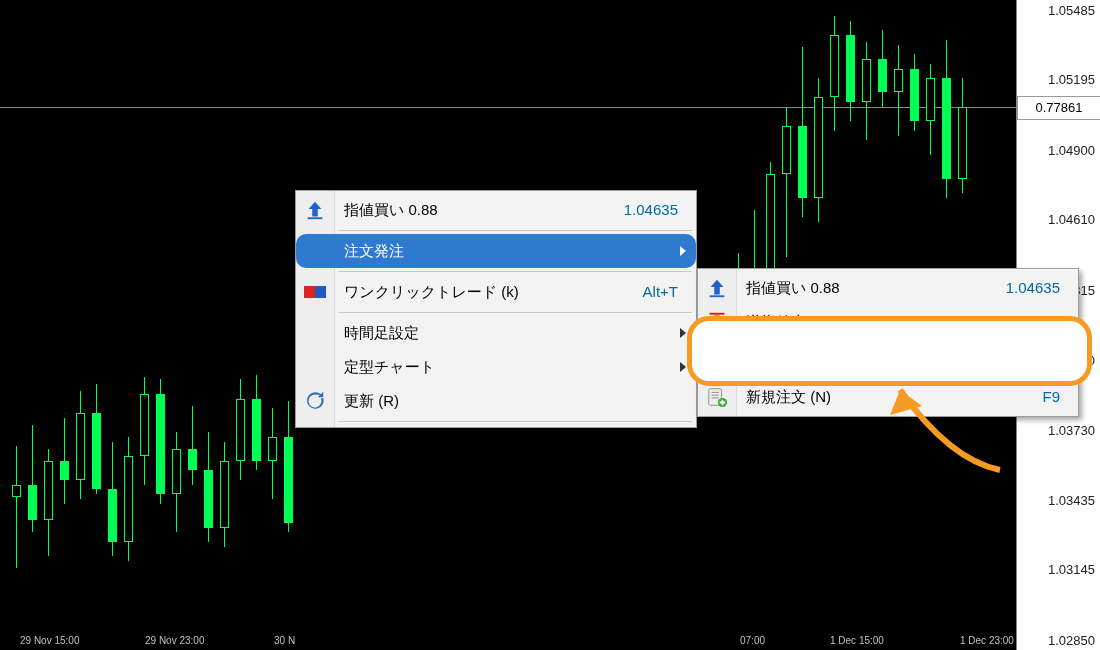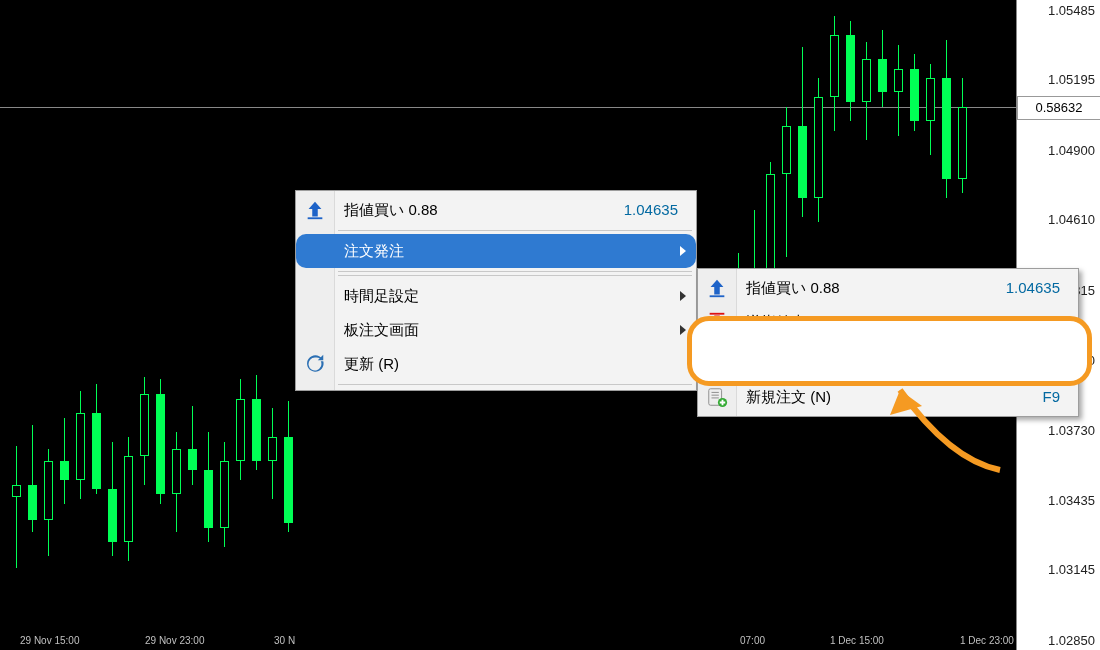--- a/index.html
+++ b/index.html
@@ -211,37 +211,43 @@
     <div class="y-tick" style="top: 79.3359px;">1.05195</div>
     <div class="y-tick" style="top: 149.867px;">1.04900</div>
     <div class="y-tick" style="top: 219.203px;">1.04610</div>
     <div class="y-tick" style="top: 289.734px;">1.04315</div>
     <div class="y-tick" style="top: 360.266px;">1.04020</div>
     <div class="y-tick" style="top: 429.602px;">1.03730</div>
     <div class="y-tick" style="top: 500.133px;">1.03435</div>
     <div class="y-tick" style="top: 569.469px;">1.03145</div>
     <div class="y-tick" style="top: 640px;">1.02850</div>
   </div>
-<div id="price-flag">0.58632</div>
+<div id="price-flag">0.77861</div>
 
 <div id="menu-main" class="menu">
   <div class="menu-iconcol"></div>
   <ul id="menu-main-ul">
       <li><span class="icon">
           <svg viewBox="0 0 24 24">
             <path fill="#1e63c8" d="M12 3l7 8h-4v8h-6v-8H5z"></path>
             <rect x="4" y="20" width="16" height="2" fill="#1e63c8"></rect>
           </svg>
         </span><span>指値買い 0.88</span><span class="shortcut">1.04635</span></li>
       <li class="sep"></li>
       <li class="hover"><span>注文発注</span><span class="arrow"></span></li>
       <li class="sep"></li>
+      <li><span class="icon">
+          <div class="icon-oneclick">
+            <span></span>
+            <span></span>
+          </div>
+        </span><span>ワンクリックトレード (k)</span><span class="shortcut">Alt+T</span></li>
       <li class="sep"></li>
       <li><span>時間足設定</span><span class="arrow"></span></li>
-      <li><span>板注文画面</span><span class="arrow"></span></li>
+      <li><span>定型チャート</span><span class="arrow"></span></li>
       <li><span class="icon">
           <svg viewBox="0 0 24 24">
             <path fill="#2b6fb3" d="M12 5a7 7 0 106.3 4H21a9 9 0 11-2.7-4.3L21 2v6h-6l2.2-2.2A7 7 0 0012 5z"></path>
           </svg>
         </span><span>更新 (R)</span></li>
       <li class="sep"></li>
     </ul>
 </div>
 
 <div id="menu-sub" class="menu">

